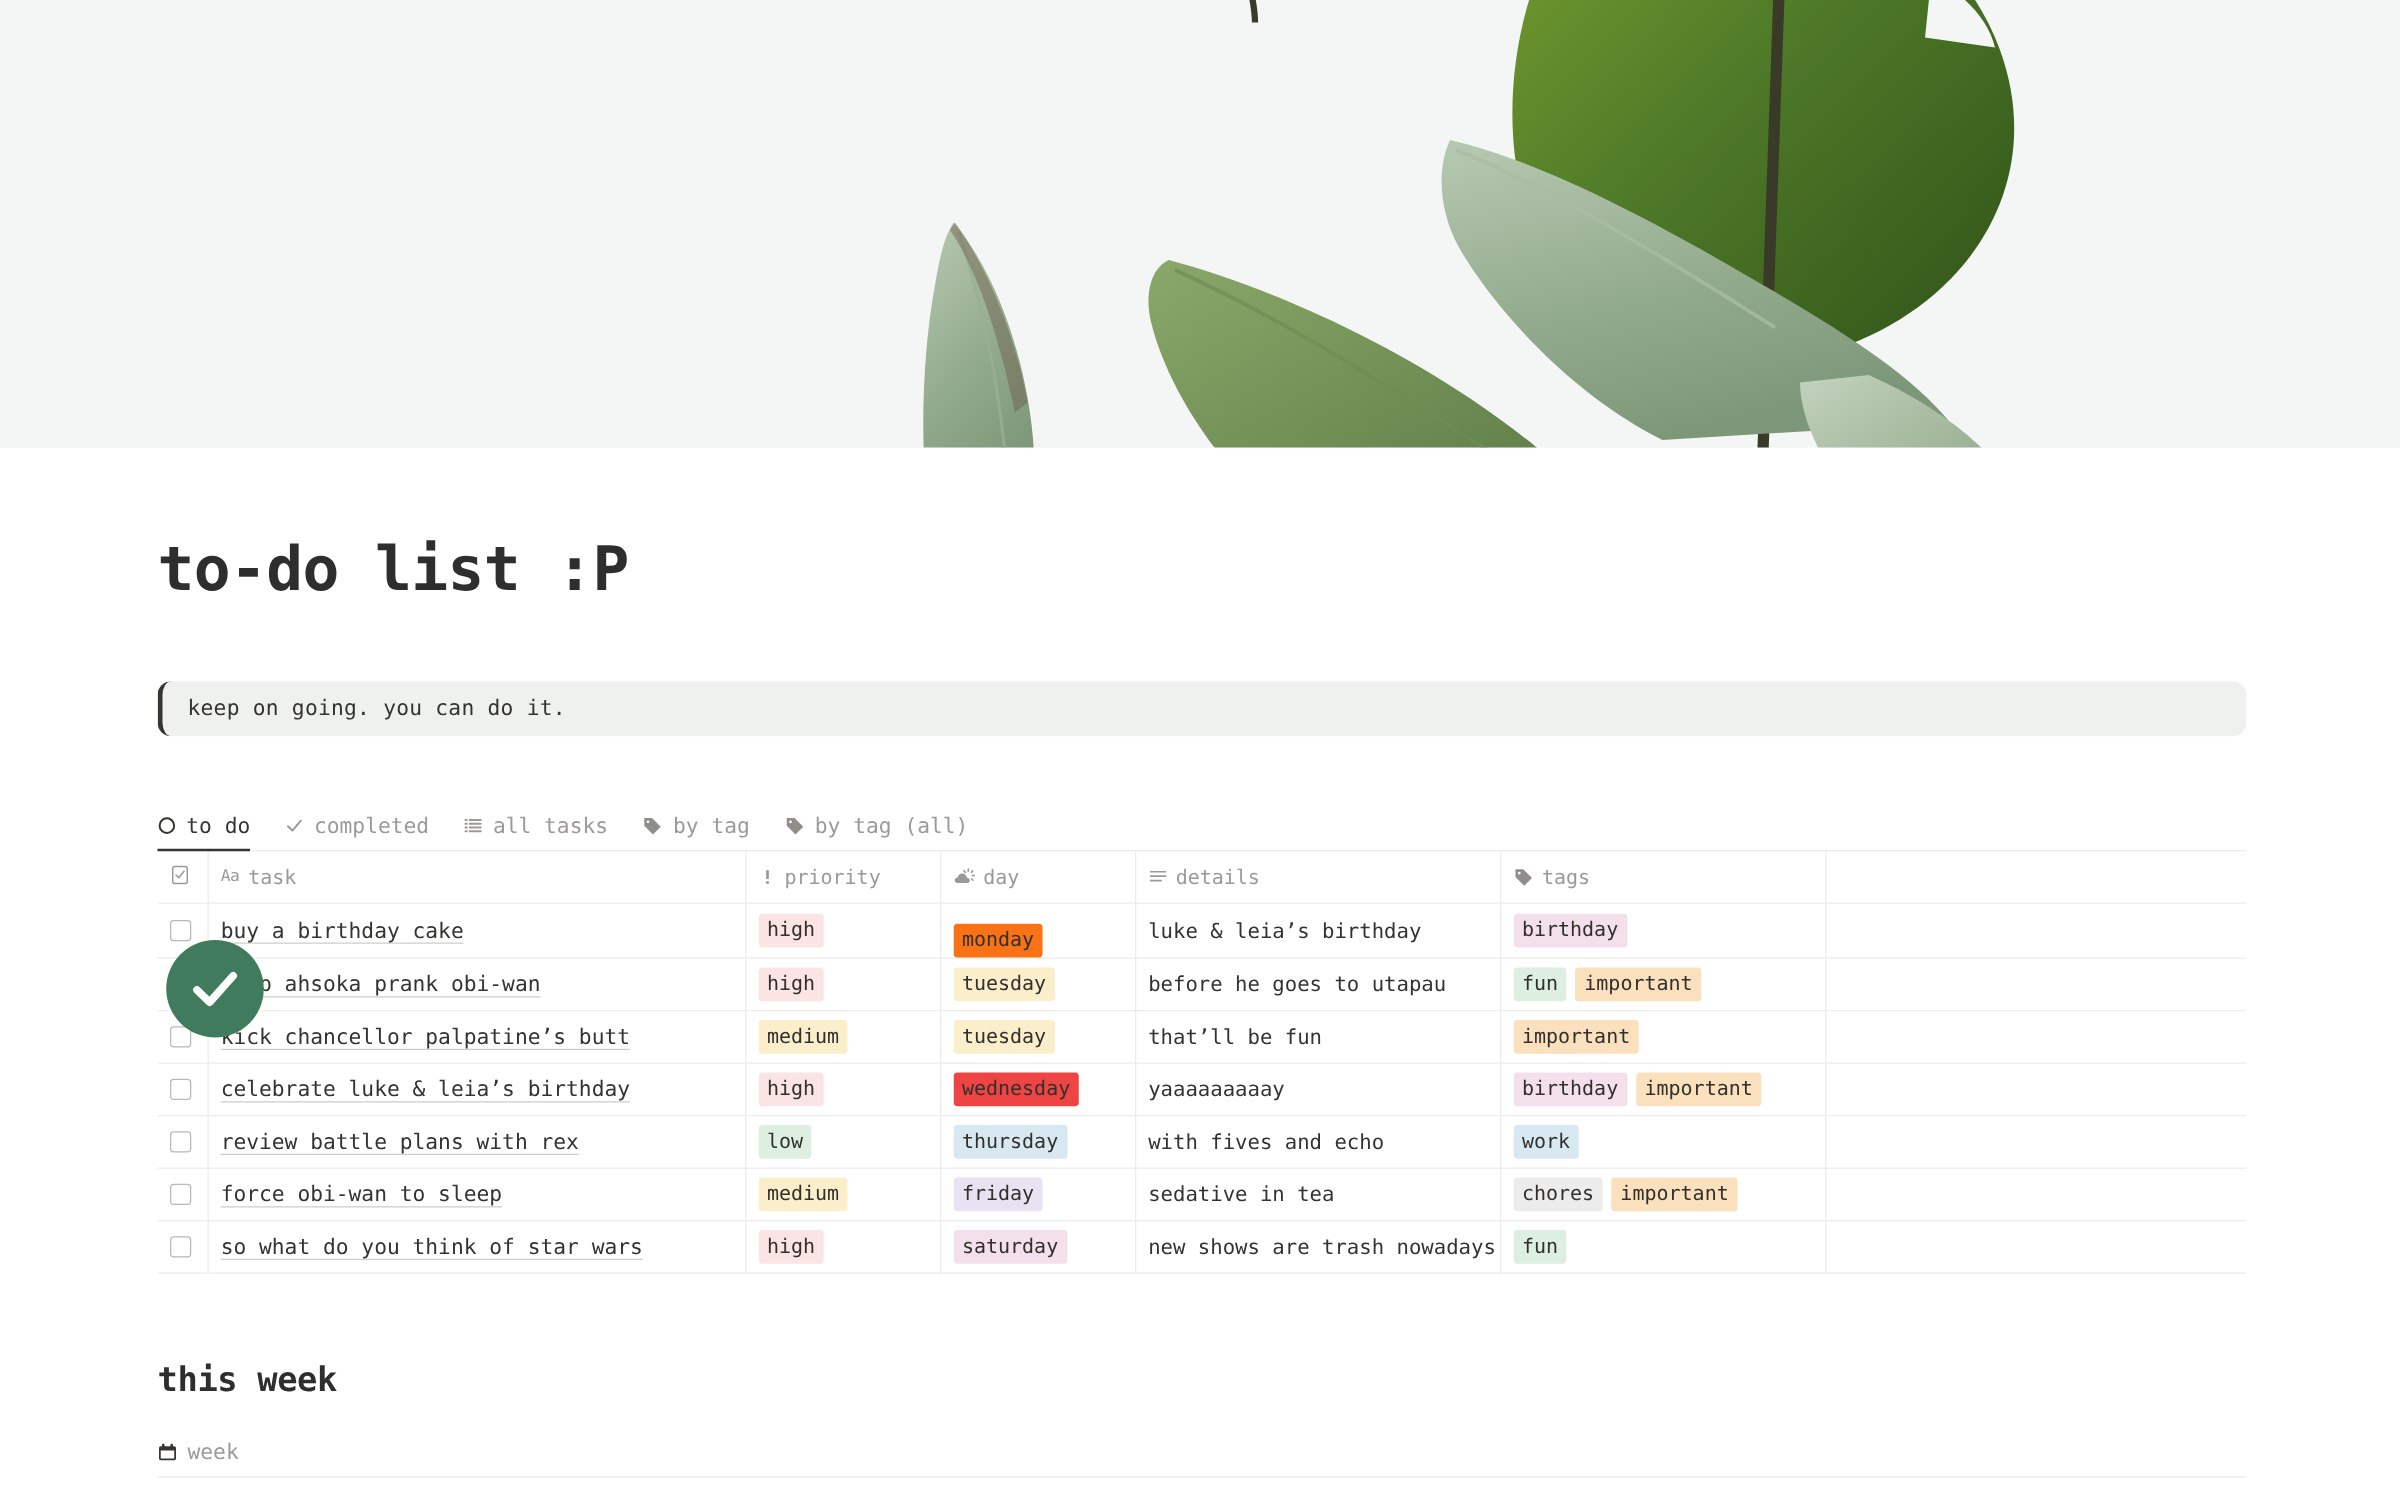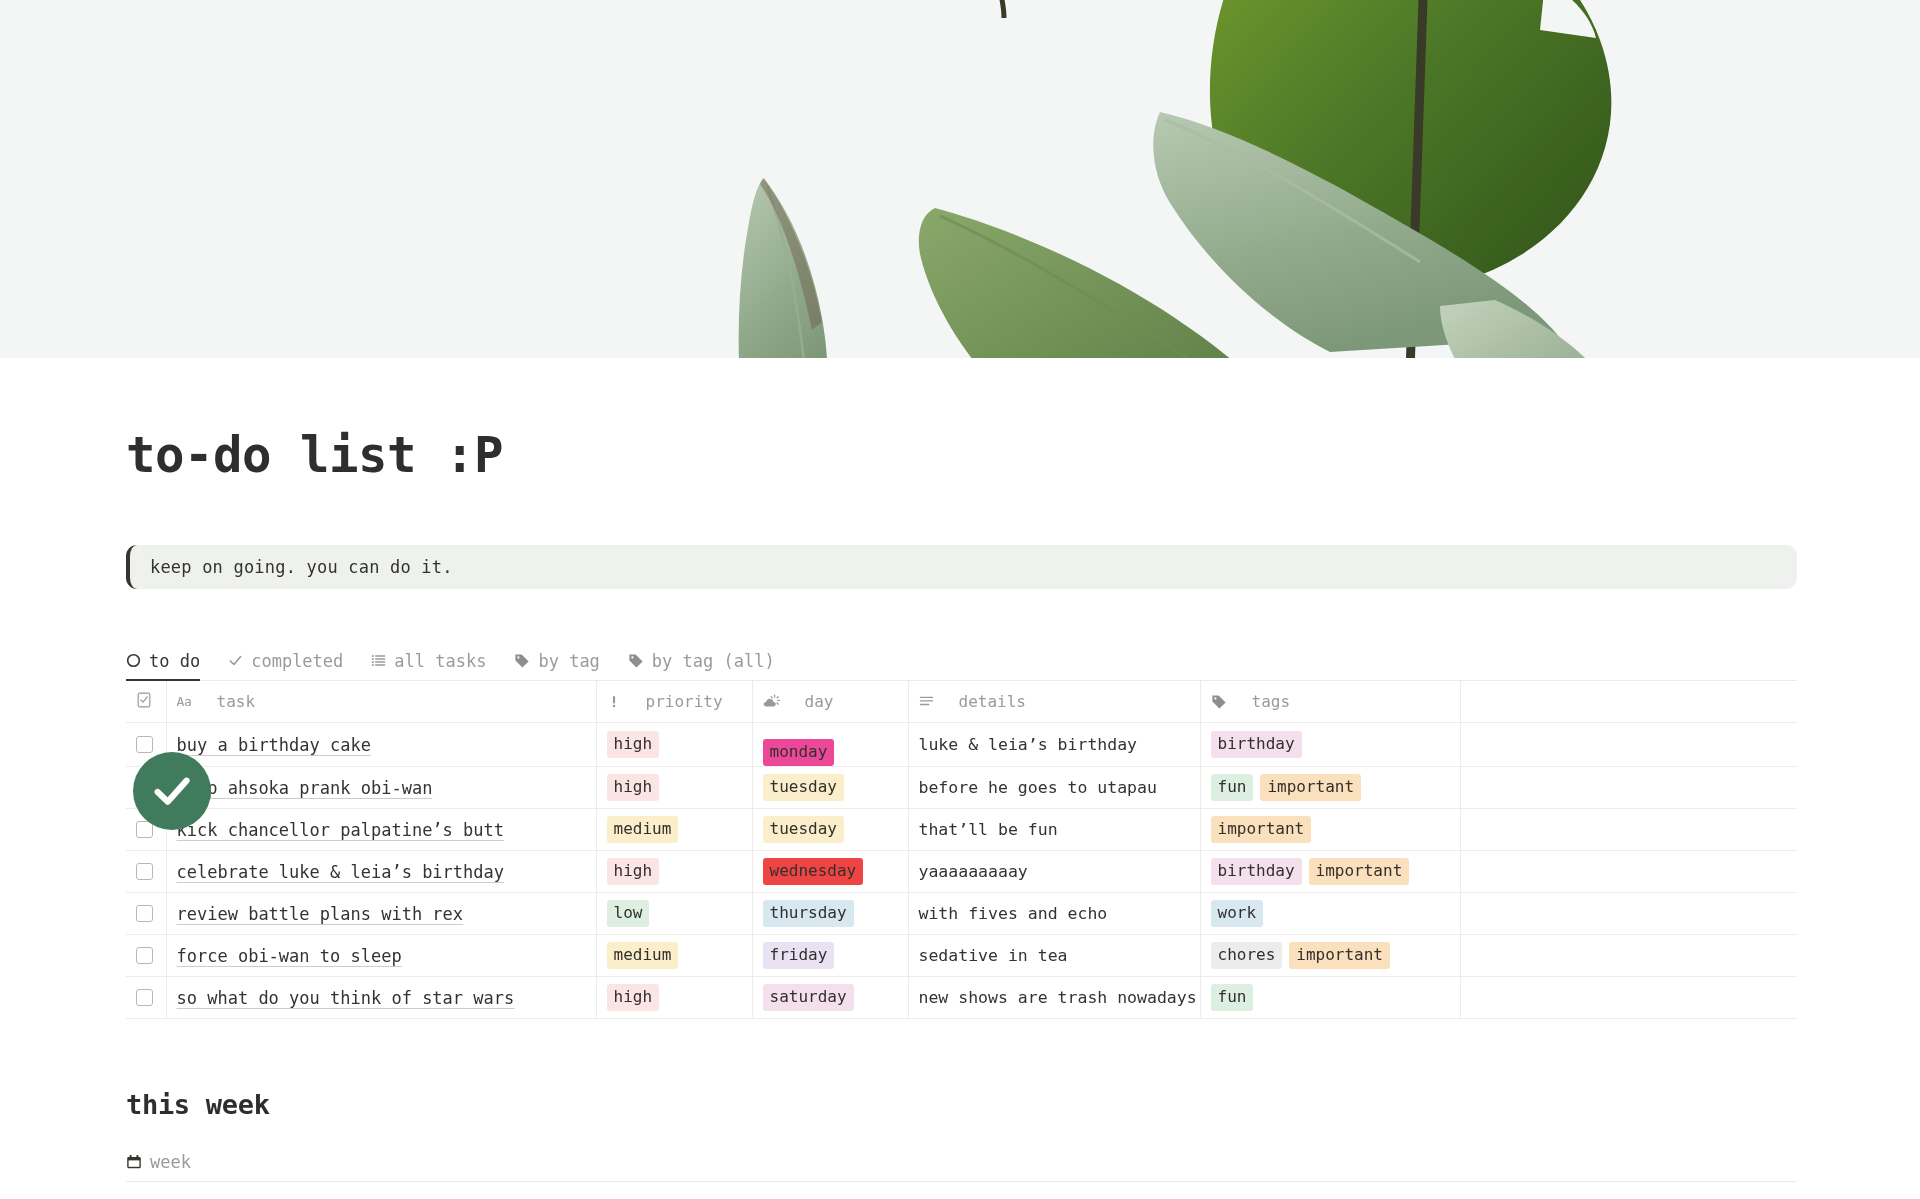--- a/index.html
+++ b/index.html
@@ -121,21 +121,21 @@
     height: 42px;
     padding: 0 10px;
     font-weight: 400;
   }
   table.db th:last-child, table.db td:last-child { border-right: none; }
   table.db th {
     color: #9b9a96;
     font-size: 16px;
     height: 42px;
   }
-  table.db th .hd { display: flex; align-items: center; gap: 25px; }
+  table.db th .hd { display: flex; align-items: center; gap: 7px; }
   table.db th .hd svg { display:block; flex: 0 0 auto; }
   table.db th .aa { font-size: 13px; color:#9b9a96; letter-spacing:-.3px;}
 
   td.cell-check { padding-left: 11px; padding-right: 0; }
   .checkbox {
     width: 17px; height: 17px;
     border: 1.6px solid #b9b8b5;
     border-radius: 3px;
     background: #fff;
     display: block;
@@ -384,21 +384,21 @@
             <th></th>
           </tr>
         </thead>
         <tbody id="todo-tbody">
             <tr>
               <td class="cell-check">
                 <span class="checkbox"></span>
               </td>
               <td><span class="task-link">buy a birthday cake</span></td>
               <td><span class="pill" style="background: rgb(251, 228, 228);">high</span></td>
-              <td><span class="pill" style="background: #ec4899; margin-top: 16px;">monday</span></td>
+              <td><span class="pill" style="background: #f97316; margin-top: 16px;">monday</span></td>
               <td><span class="detail-text">luke &amp; leia’s birthday</span></td>
               <td>
                 <span class="tagwrap">
                   <span class="pill" style="background: rgb(244, 224, 236);">birthday</span>
                 </span>
               </td>
               <td></td>
             </tr>
             <tr>
               <td class="cell-check">

